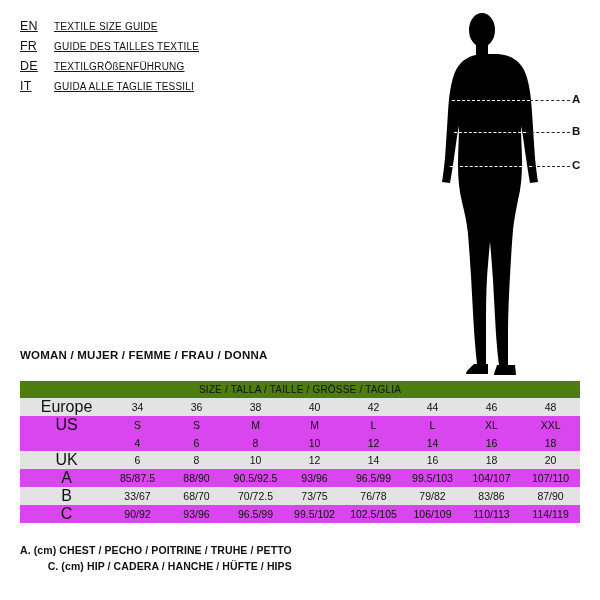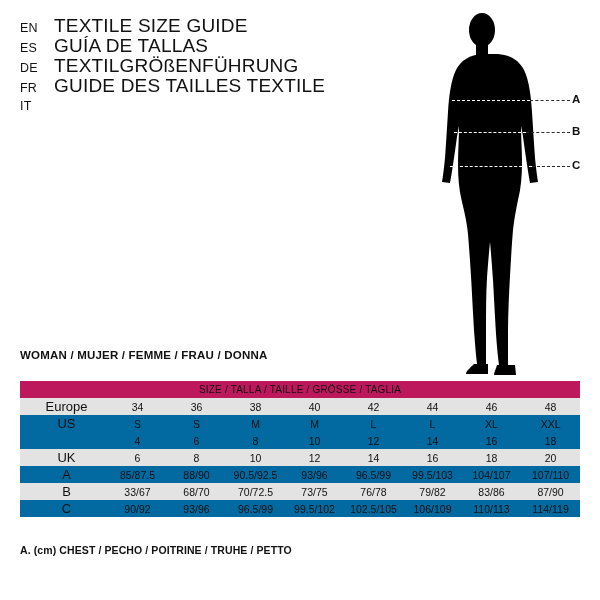--- a/index.html
+++ b/index.html
@@ -20,35 +20,36 @@
     height: 600px;
     box-sizing: border-box;
   }
 
   
   .lang-block {
     position: absolute;
     top: 16px;
     left: 20px;
     width: 330px;
+    text-decoration: underline;
   }
   .lang-row {
     display: flex;
     align-items: baseline;
     height: 20px;
     line-height: 20px;
   }
   .lang-code {
     width: 34px;
     font-size: 12.5px;
     letter-spacing: 0.2px;
     color: #111;
   }
   .lang-text {
-    font-size: 19px;
+    font-size: 10px;
     letter-spacing: 0.2px;
     color: #111;
   }
 
   
   .figure-area {
     position: absolute;
     top: 8px;
     left: 420px;
     width: 175px;
@@ -96,38 +97,38 @@
   }
   table.size-table th,
   table.size-table td {
     padding: 0;
     height: 17px;
     text-align: center;
     font-weight: normal;
     color: #111;
   }
   .row-header th {
-    background: #be185d;
+    background: #4d7c0f;
     text-align: left;
     padding-left: 5px;
     font-size: 10px;
     font-weight: bold;
     letter-spacing: 0.2px;
     height: 18px;
   }
   .rowlabel {
     text-align: left;
     padding-left: 5px !important;
-    font-size: 13px;
+    font-size: 16px;
   }
   tr.shade td {
     background: #e3e3e3;
   }
   tr.plain td {
-    background: #0369a1;
+    background: #d946ef;
   }
   col.c0 { width: 88px; }
   col.cx { width: 59px; }
 
   
   .footnotes {
     position: absolute;
     top: 542px;
     left: 20px;
     text-align: right;
@@ -144,33 +145,30 @@
 <body>
 
 <div class="page">
 
   <div class="lang-block">
     <div class="lang-row">
       <span class="lang-code">EN</span>
       <span class="lang-text">TEXTILE SIZE GUIDE</span>
     </div>
     <div class="lang-row">
-      <span class="lang-code">ES</span>
-      <span class="lang-text">GUÍA DE TALLAS</span>
+      <span class="lang-code">FR</span>
+      <span class="lang-text">GUIDE DES TAILLES TEXTILE</span>
     </div>
     <div class="lang-row">
       <span class="lang-code">DE</span>
       <span class="lang-text">TEXTILGRÖßENFÜHRUNG</span>
     </div>
     <div class="lang-row">
-      <span class="lang-code">FR</span>
-      <span class="lang-text">GUIDE DES TAILLES TEXTILE</span>
-    </div>
-    <div class="lang-row">
       <span class="lang-code">IT</span>
+      <span class="lang-text">GUIDA ALLE TAGLIE TESSILI</span>
     </div>
   </div>
 
   <div class="figure-area">
     <svg class="figure-svg" width="175" height="370" viewBox="0 0 175 370">
       <g fill="#000000">
 
         <ellipse cx="62" cy="22" rx="13" ry="17"></ellipse>
 
         <rect x="56" y="35" width="12" height="14"></rect>
@@ -325,15 +323,16 @@
         <td>102.5/105</td>
         <td>106/109</td>
         <td>110/113</td>
         <td>114/119</td>
       </tr>
     </tbody>
   </table>
 
   <div class="footnotes">
     <div class="footnote">A. (cm) CHEST / PECHO / POITRINE / TRUHE / PETTO</div>
+    <div class="footnote">C. (cm) HIP / CADERA / HANCHE / HÜFTE / HIPS</div>
   </div>
 
 </div>
 
 </body></html>

